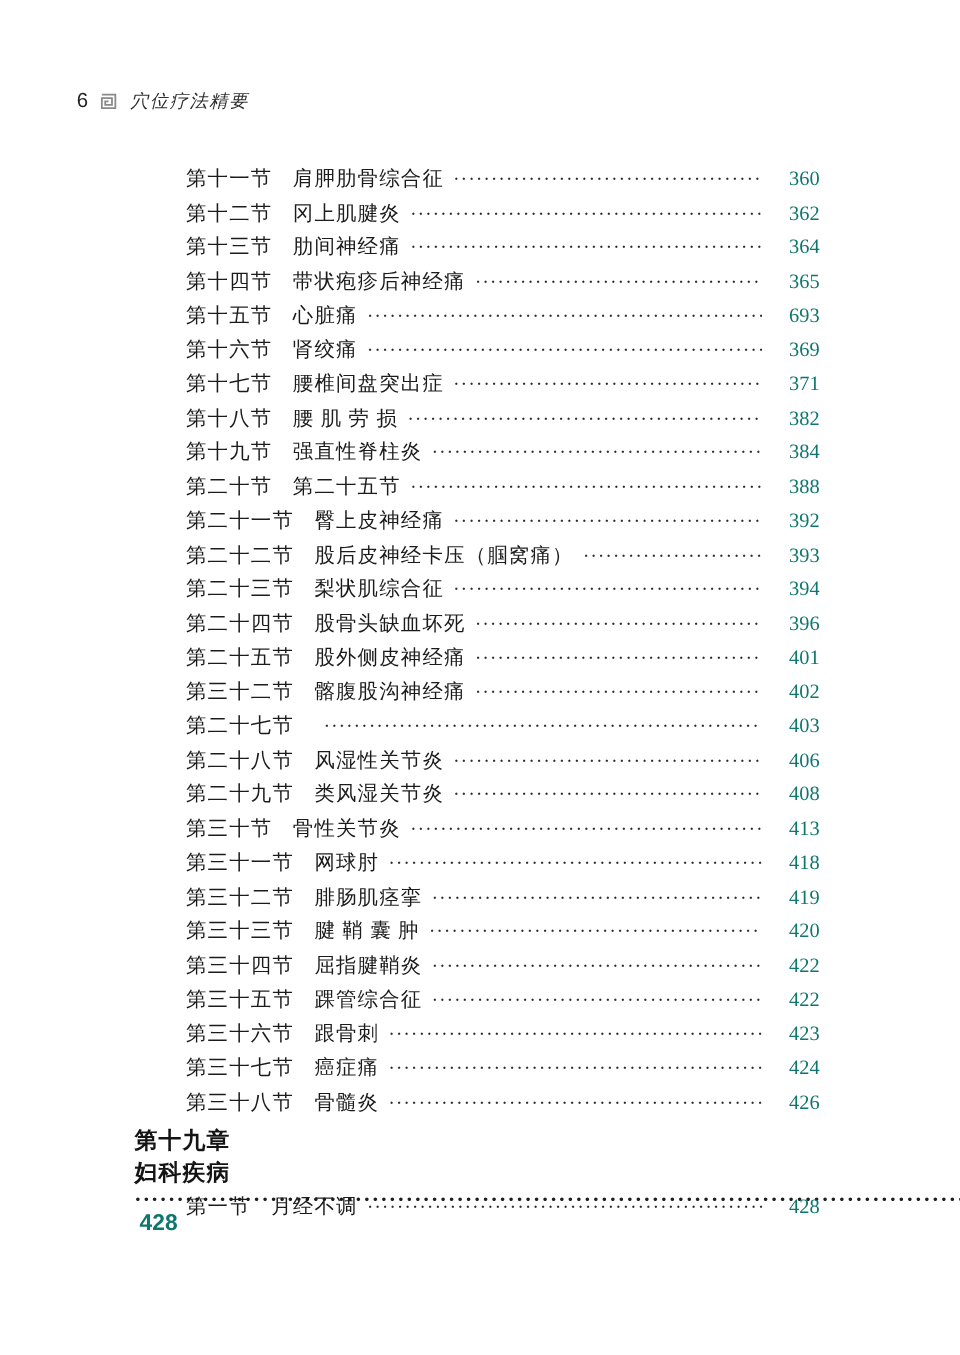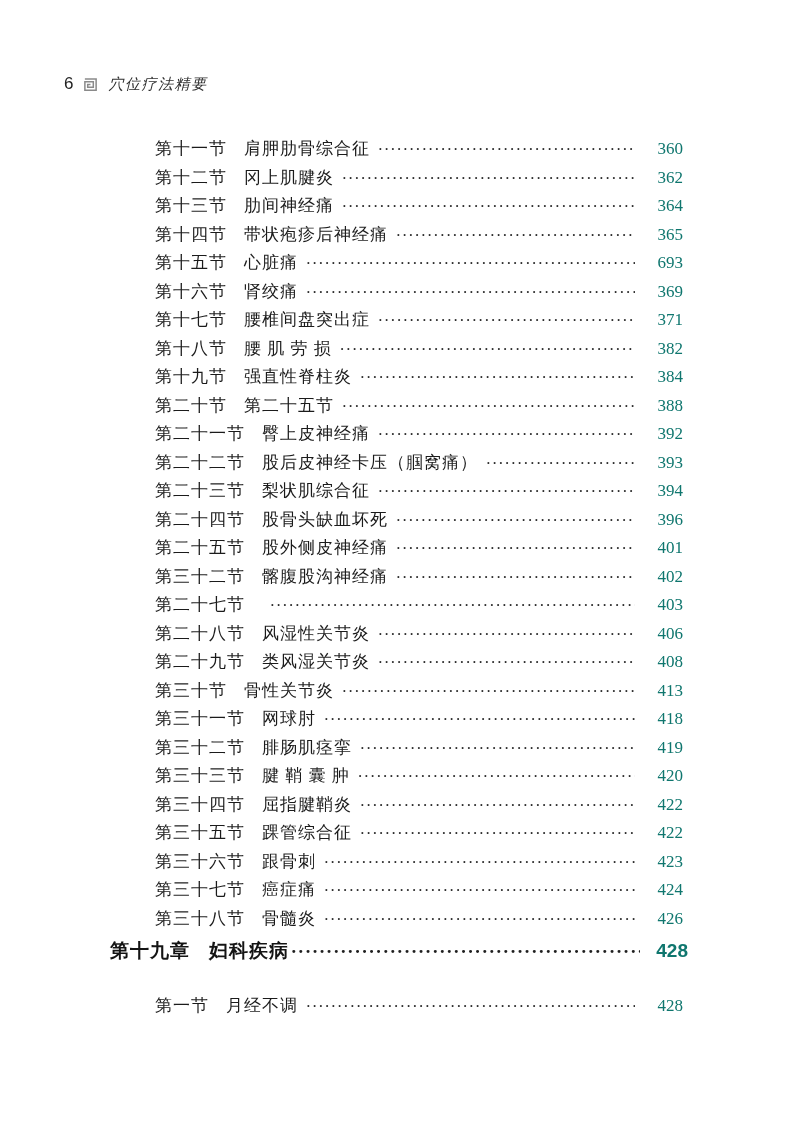--- a/index.html
+++ b/index.html
@@ -21,21 +21,21 @@
     flex:1 1 auto;overflow:hidden;margin-left:8px;margin-right:12px;
     color:#2b2b2b;font-size:15px;letter-spacing:1.5px;
     font-family:"DejaVu Serif",serif;
   }
   .pg{flex:none;min-width:36px;text-align:right;font-size:17px;color:#0f766e;}
 
   .chrow{
     position:absolute;top:938px;left:110px;width:578px;
     display:flex;align-items:baseline;white-space:nowrap;
     font-family:"Liberation Sans","DejaVu Sans",sans-serif;
-    font-weight:bold;font-size:19px;color:#141414;
+    font-weight:bold;font-size:19px;color:#141414;flex-direction:column;
   }
   .chrow .ch-no{margin-right:19px;flex:none;letter-spacing:1px;}
   .chrow .ch-ttl{flex:none;letter-spacing:1px;}
   .chrow .leader{margin-left:2px;margin-right:12px;font-size:16px;color:#1e1e1e;}
   .chrow .pg{font-family:"Liberation Sans","DejaVu Sans",sans-serif;font-size:19px;font-weight:bold;}
 
   .subsec{position:absolute;top:994px;left:155px;width:528px;}
 </style>
 </head>
 <body>

